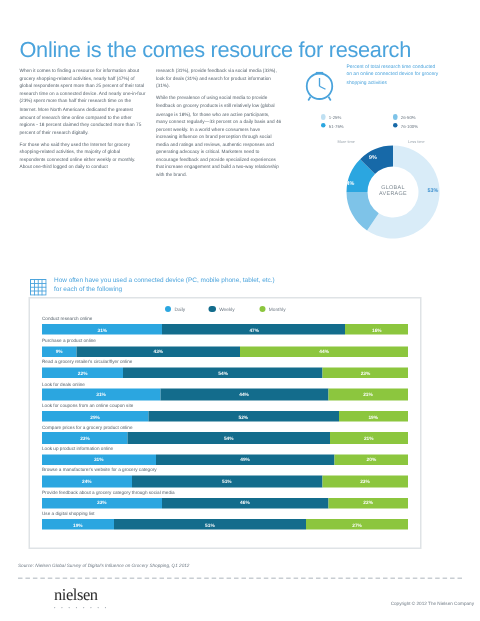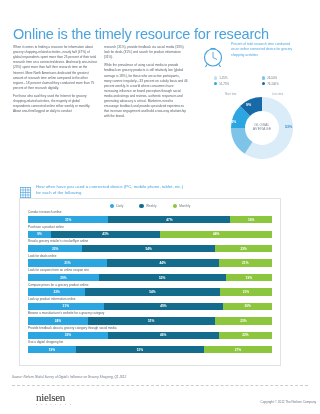--- a/index.html
+++ b/index.html
@@ -124,21 +124,21 @@
   .pagenum {
     position: absolute; right: 12px; top: 10px;
     font-size: 3.1px; color: #6d7883;
   }
 </style>
 </head>
 <body>
 
 <div class="page">
 
-  <div class="title">Online is the timely resource for research</div>
+  <div class="title">Online is the comes resource for research</div>
 
   <div class="col col1">
     <p>When it comes to finding a resource for information about grocery shopping-related activities, nearly half (47%) of global respondents spent more than 25 percent of their total research time on a connected device. And nearly one-in-four (23%) spent more than half their research time on the Internet. More North Americans dedicated the greatest amount of research time online compared to the other regions - 18 percent claimed they conducted more than 75 percent of their research digitally.</p>
     <p>For those who said they used the Internet for grocery shopping-related activities, the majority of global respondents connected online either weekly or monthly. About one-third logged on daily to conduct</p>
   </div>
 
   <div class="col col2">
     <p>research (31%), provide feedback via social media (33%), look for deals (31%) and search for product information (31%).</p>
     <p>While the prevalence of using social media to provide feedback on grocery products is still relatively low (global average is 18%), for those who are active participants, many connect regularly—33 percent on a daily basis and 46 percent weekly. In a world where consumers have increasing influence on brand perception through social media and ratings and reviews, authentic responses and generating advocacy is critical. Marketers need to encourage feedback and provide specialized experiences that increase engagement and build a two-way relationship with the brand.</p>
   </div>

